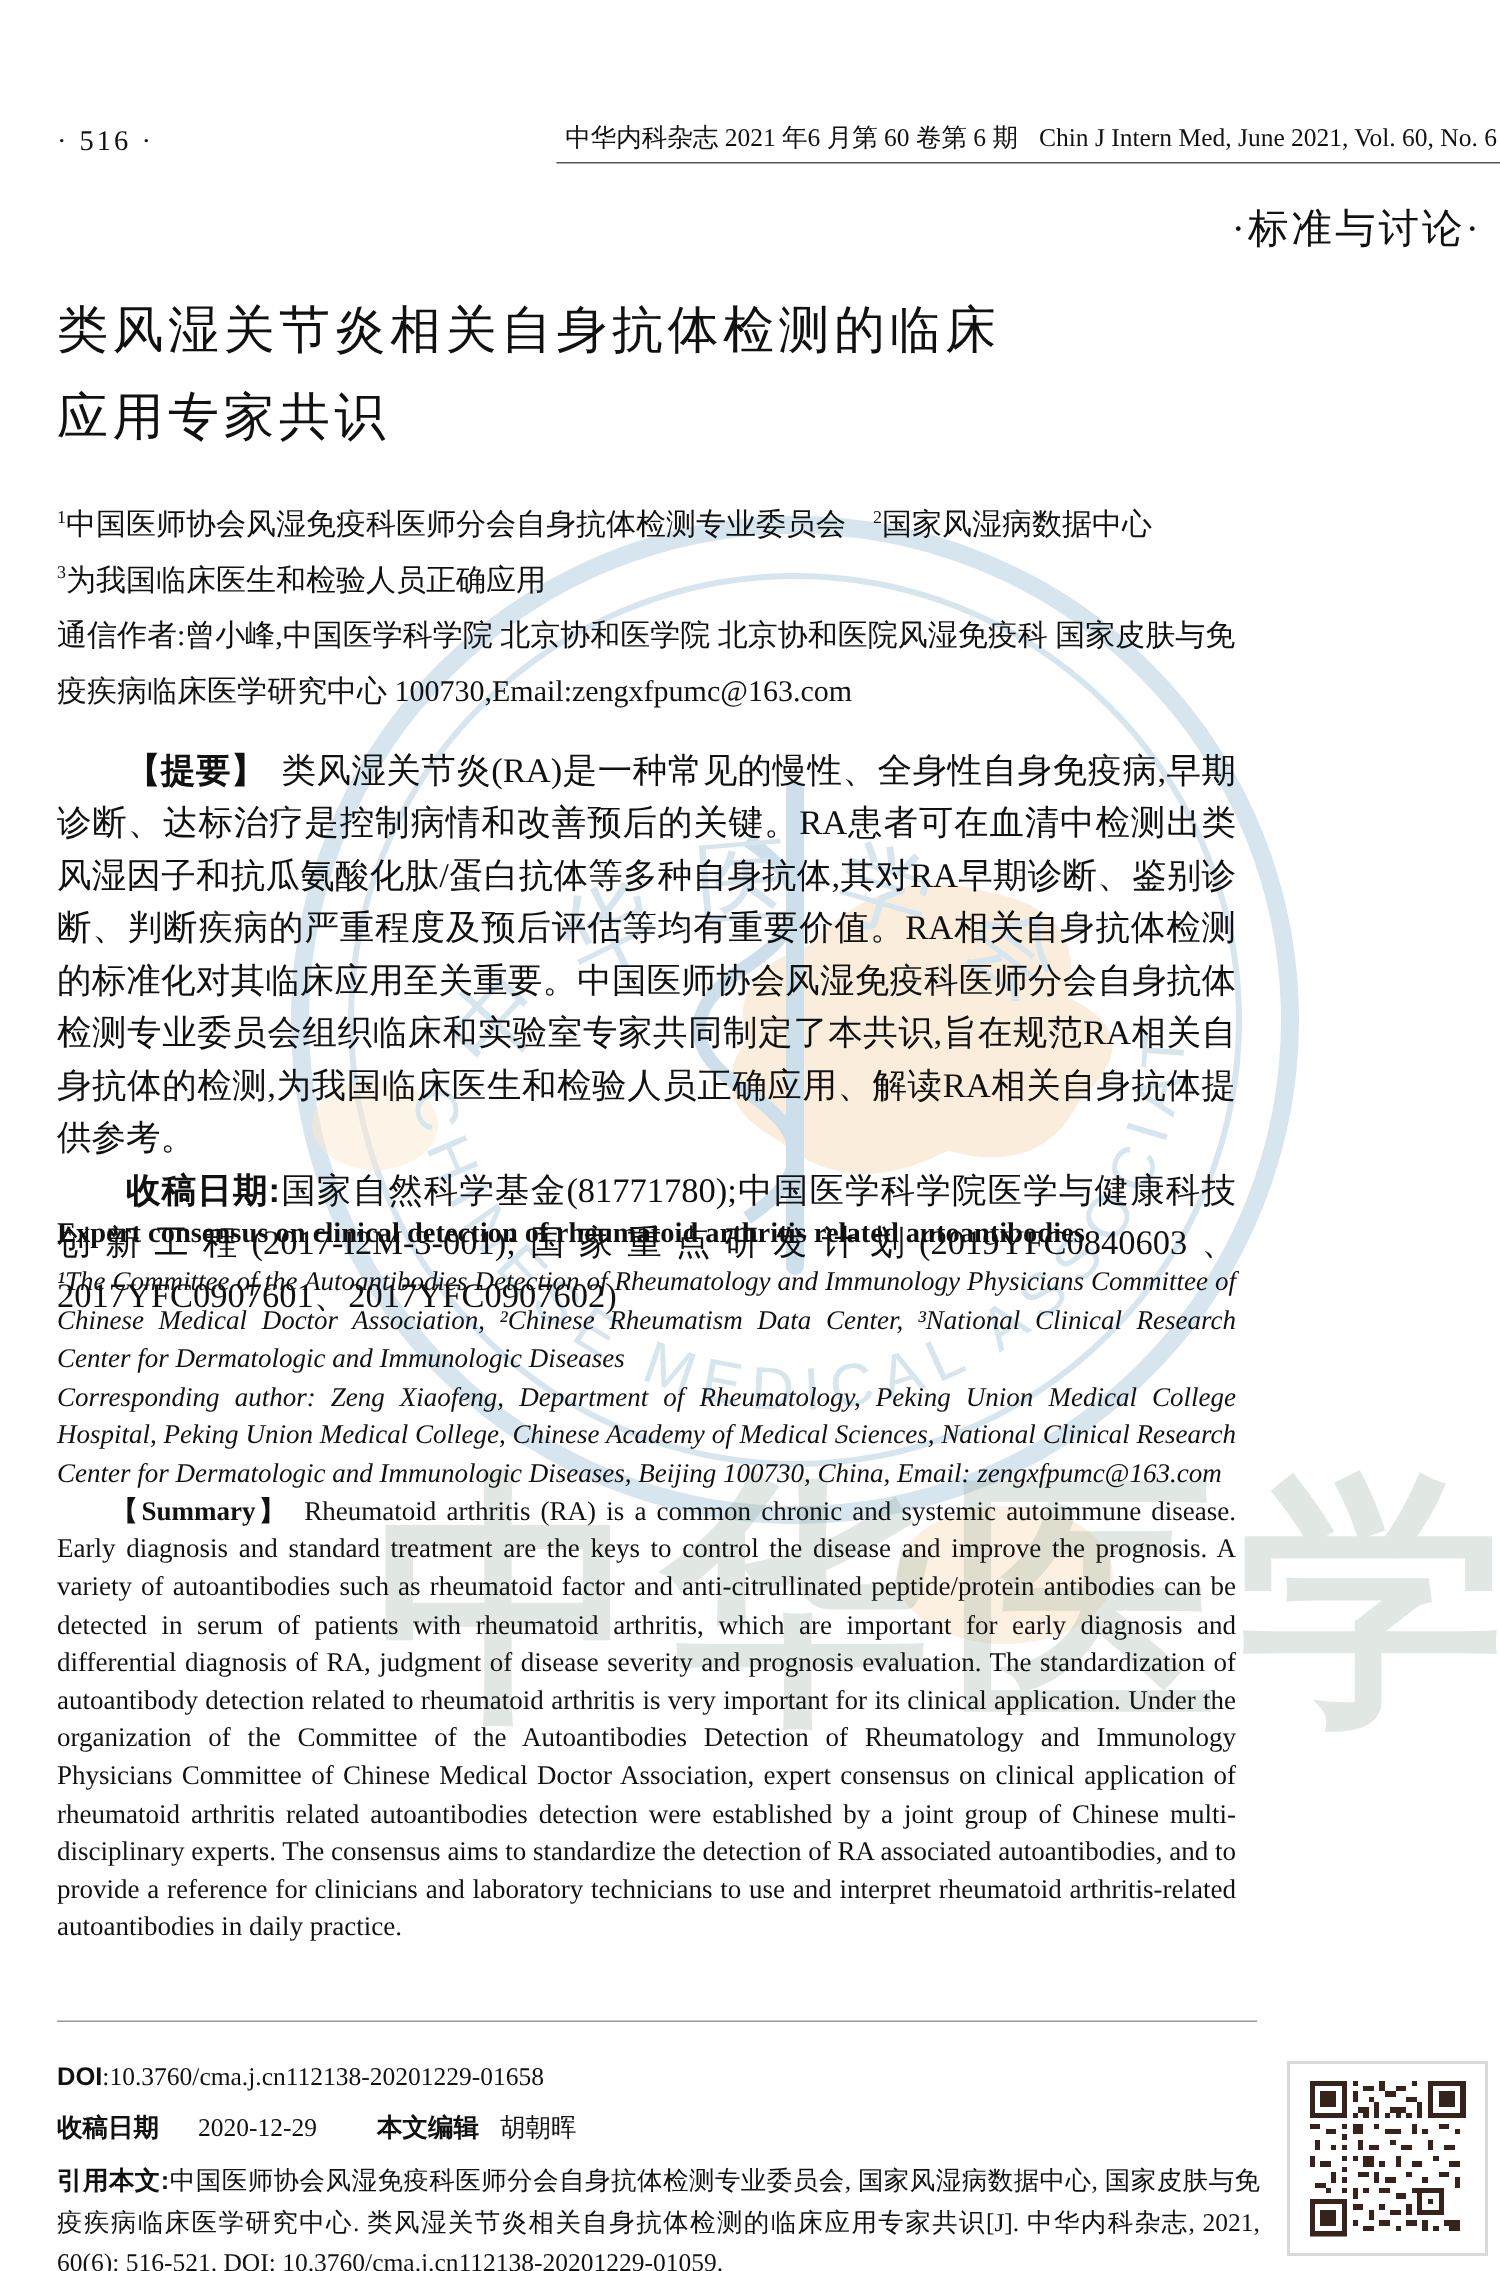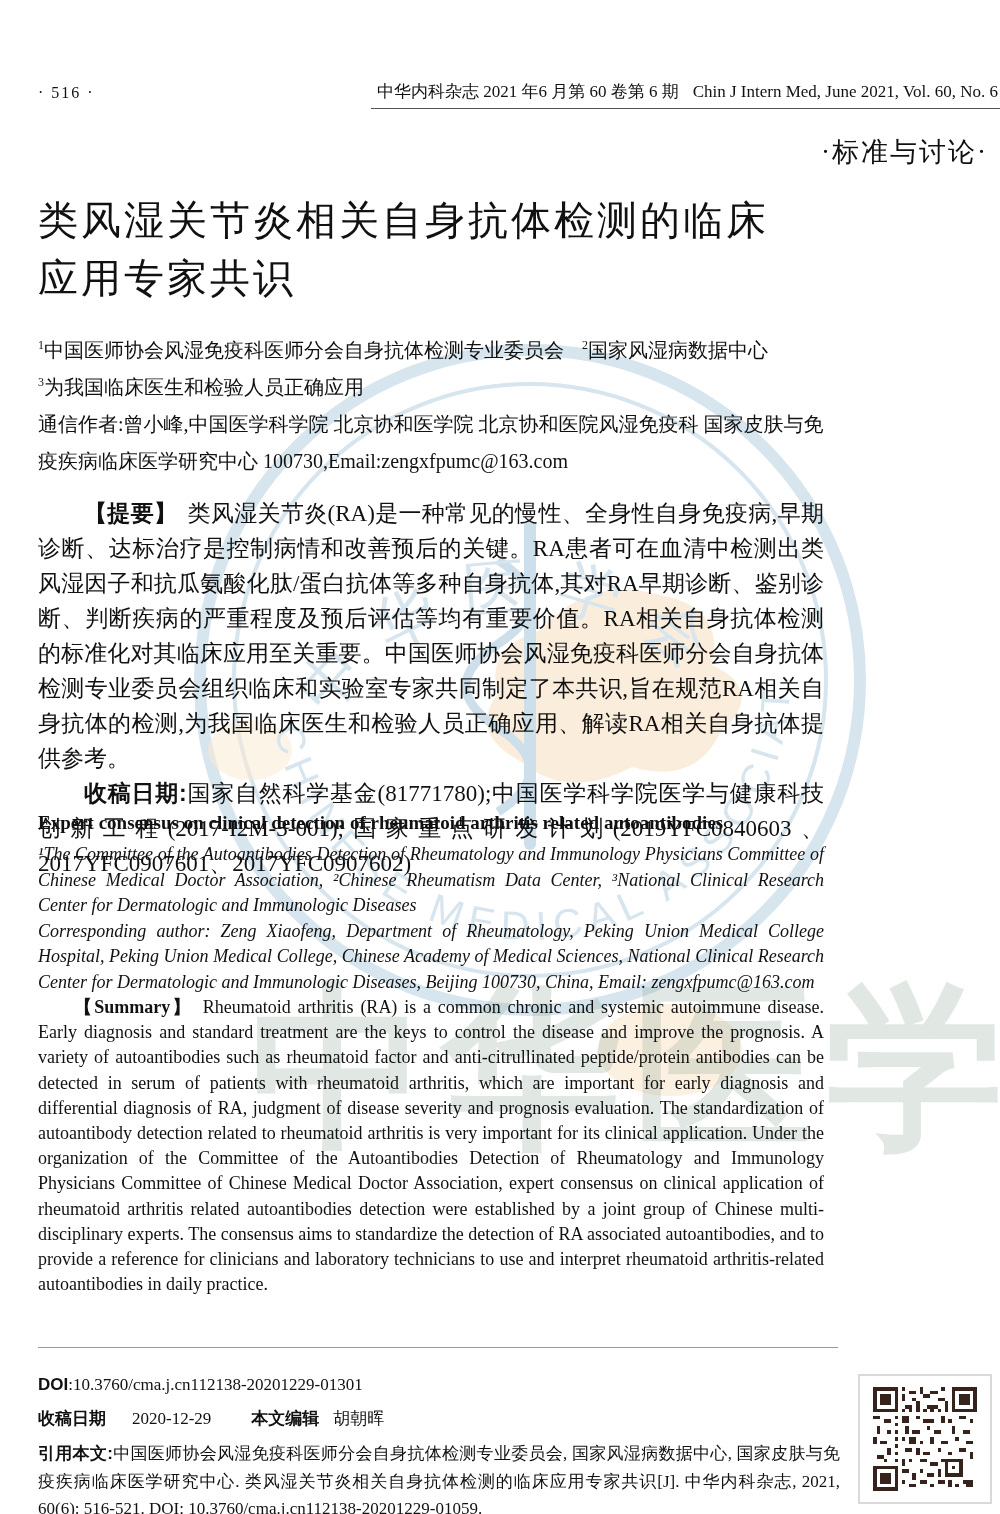--- a/index.html
+++ b/index.html
@@ -10,29 +10,29 @@
   }
   .layer{position:absolute;z-index:2;}
   
   .wm{position:absolute;z-index:0;pointer-events:none;}
   .wm-big{
     left:250px;top:980px;font-size:178px;line-height:1;white-space:nowrap;
     color:#93ab9e;opacity:.28;font-weight:bold;letter-spacing:14px;
     font-family:"Liberation Serif", serif;
   }
   
-  .pageno{left:38px;top:84px;font-size:16px;letter-spacing:2px;}
+  .pageno{left:38px;top:84px;font-size:19px;letter-spacing:2px;}
   .journal{
     right:0px;top:80px;text-align:right;font-size:17px;
     border-bottom:1.5px solid #555;padding:0 2px 5px 6px;
   }
   .jr-gap{display:inline-block;width:14px;}
   .section-label{right:12px;top:134px;font-size:27px;letter-spacing:2px;}
   
-  .title{left:38px;top:192px;font-size:40px;line-height:58px;letter-spacing:3px;font-weight:500;}
+  .title{left:38px;top:192px;font-size:34px;line-height:58px;letter-spacing:3px;font-weight:500;}
   
   .affil{left:38px;top:332px;width:792px;font-size:20px;line-height:37px;}
   .affil sup{font-size:12px;line-height:0;}
   .aff-gap{display:inline-block;width:18px;}
   
   .abstract{left:38px;top:496px;width:786px;font-size:23px;line-height:35px;text-align:justify;}
   .abstract p{margin:0;text-indent:2em;}
   b.hei{font-family:"Liberation Sans", sans-serif;font-weight:bold;}
   .kw-sp{display:inline-block;width:10px;}
   
@@ -105,21 +105,21 @@
 
   <div class="layer english">
     <p class="en-title">Expert consensus on clinical detection of rheumatoid arthritis related autoantibodies</p>
     <p class="en-it">¹The Committee of the Autoantibodies Detection of Rheumatology and Immunology Physicians Committee of Chinese Medical Doctor Association, ²Chinese Rheumatism Data Center, ³National Clinical Research Center for Dermatologic and Immunologic Diseases</p>
     <p class="en-it">Corresponding author: Zeng Xiaofeng, Department of Rheumatology, Peking Union Medical College Hospital, Peking Union Medical College, Chinese Academy of Medical Sciences, National Clinical Research Center for Dermatologic and Immunologic Diseases, Beijing 100730, China, Email: zengxfpumc@163.com</p>
     <p class="en-summary"><b>【Summary】</b><span class="kw-sp"></span><span>Rheumatoid arthritis (RA) is a common chronic and systemic autoimmune disease. Early diagnosis and standard treatment are the keys to control the disease and improve the prognosis. A variety of autoantibodies such as rheumatoid factor and anti-citrullinated peptide/protein antibodies can be detected in serum of patients with rheumatoid arthritis, which are important for early diagnosis and differential diagnosis of RA, judgment of disease severity and prognosis evaluation. The standardization of autoantibody detection related to rheumatoid arthritis is very important for its clinical application. Under the organization of the Committee of the Autoantibodies Detection of Rheumatology and Immunology Physicians Committee of Chinese Medical Doctor Association, expert consensus on clinical application of rheumatoid arthritis related autoantibodies detection were established by a joint group of Chinese multi-disciplinary experts. The consensus aims to standardize the detection of RA associated autoantibodies, and to provide a reference for clinicians and laboratory technicians to use and interpret rheumatoid arthritis-related autoantibodies in daily practice.</span></p>
   </div>
 
   <div class="layer rule"></div>
   <div class="layer footer">
-    <p class="f-line"><b class="hei">DOI</b><span>:10.3760/cma.j.cn112138-20201229-01301</span></p>
+    <p class="f-line"><b class="hei">DOI</b><span>:10.3760/cma.j.cn112138-20201229-01658</span></p>
     <p class="f-line"><b class="hei">收稿日期</b><span class="f-sp"></span><span>2020-12-29</span><span class="f-sp2"></span><b class="hei">本文编辑</b><span class="f-sp" style="width:14px;"></span><span>胡朝晖</span></p>
     <p class="f-cite"><b class="hei">引用本文:</b><span>中国医师协会风湿免疫科医师分会自身抗体检测专业委员会, 国家风湿病数据中心, 国家皮肤与免疫疾病临床医学研究中心. 类风湿关节炎相关自身抗体检测的临床应用专家共识[J]. 中华内科杂志, 2021, 60(6): 516-521. DOI: 10.3760/cma.j.cn112138-20201229-01059.</span></p>
   </div>
 
   <div class="layer qrbox">
     <svg width="106" height="104" viewBox="0 0 29 29" shape-rendering="crispEdges">
       <g fill="#35231c">
         <rect x="0" y="0" width="7" height="7"></rect>
           <rect x="22" y="0" width="7" height="7"></rect>
           <rect x="0" y="22" width="7" height="7"></rect>

